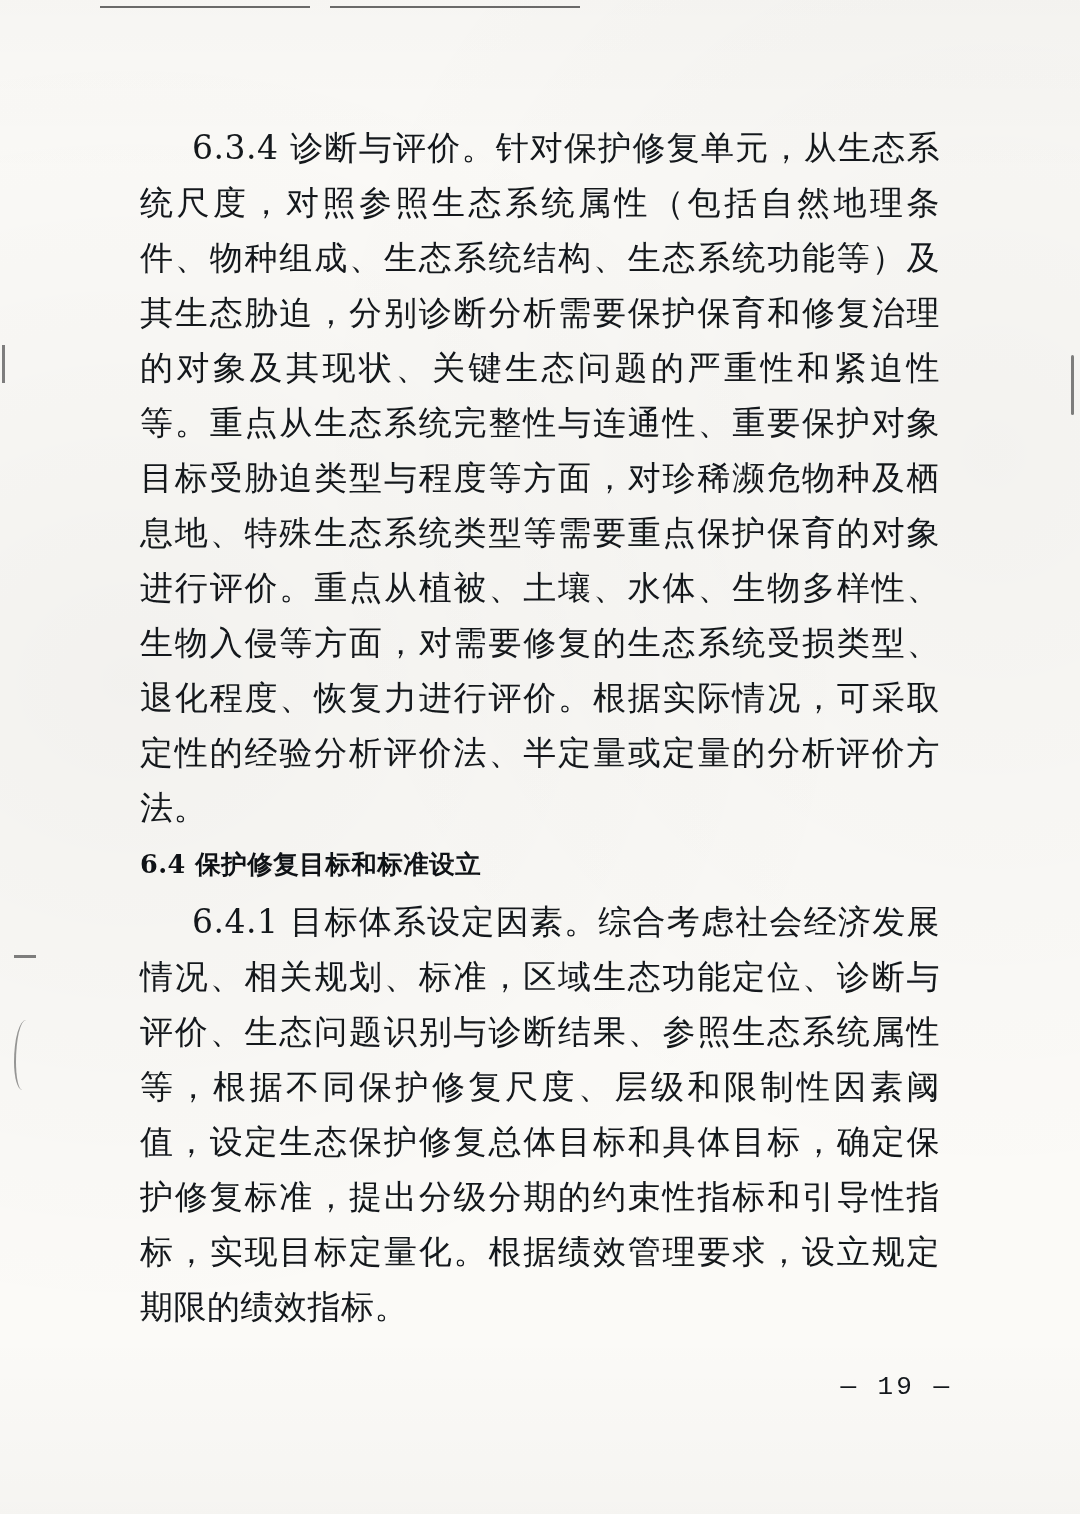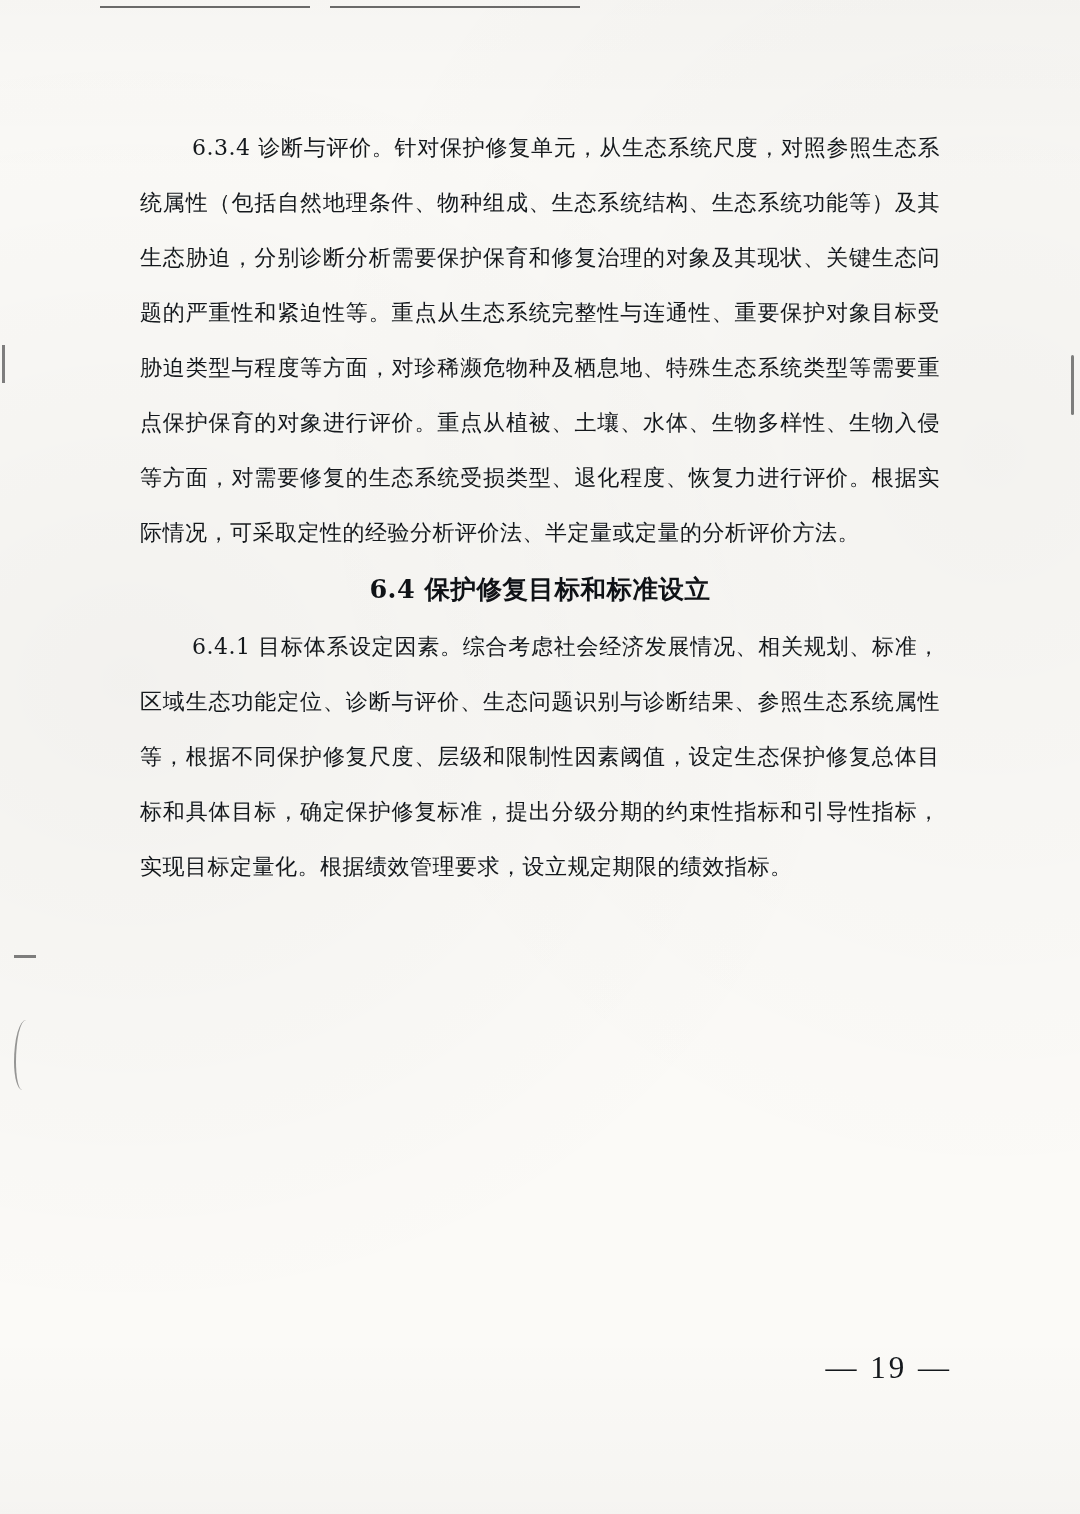--- a/index.html
+++ b/index.html
@@ -63,51 +63,50 @@
 
   .content {
     position: absolute;
     left: 140px;
     top: 120px;
     width: 800px;
   }
 
   p.para {
     margin: 0 0 0 0;
-    font-size: 22px;
+    font-size: 33px;
     line-height: 55px;
     color: #14181c;
     text-align: justify;
     text-justify: inter-ideograph;
     letter-spacing: 0.5px;
     font-family: "DejaVu Serif", "Liberation Serif", serif;
     text-indent: 0;
   }
   p.indent {
     text-indent: 52px;
   }
   p.heading {
     margin: 0;
     font-size: 25.5px;
     line-height: 55px;
     color: #0f1216;
     font-weight: 600;
     letter-spacing: 0.5px;
-    text-align: center;
   }
   .spacer-sm { height: 2px; }
 
   .page-number {
     position: absolute;
     right: 128px;
-    bottom: 128px;
-    font-size: 31px;
+    bottom: 112px;
+    font-size: 26px;
     color: #14181c;
     letter-spacing: 3px;
-    font-family: Liberation Serif, serif;
+    font-family: Liberation Mono, monospace;
   }
 </style>
 </head>
 <body>
 
 <div class="page">
   <div class="scan-noise"></div>
 
   <div class="top-rule a"></div>
   <div class="top-rule b"></div>

